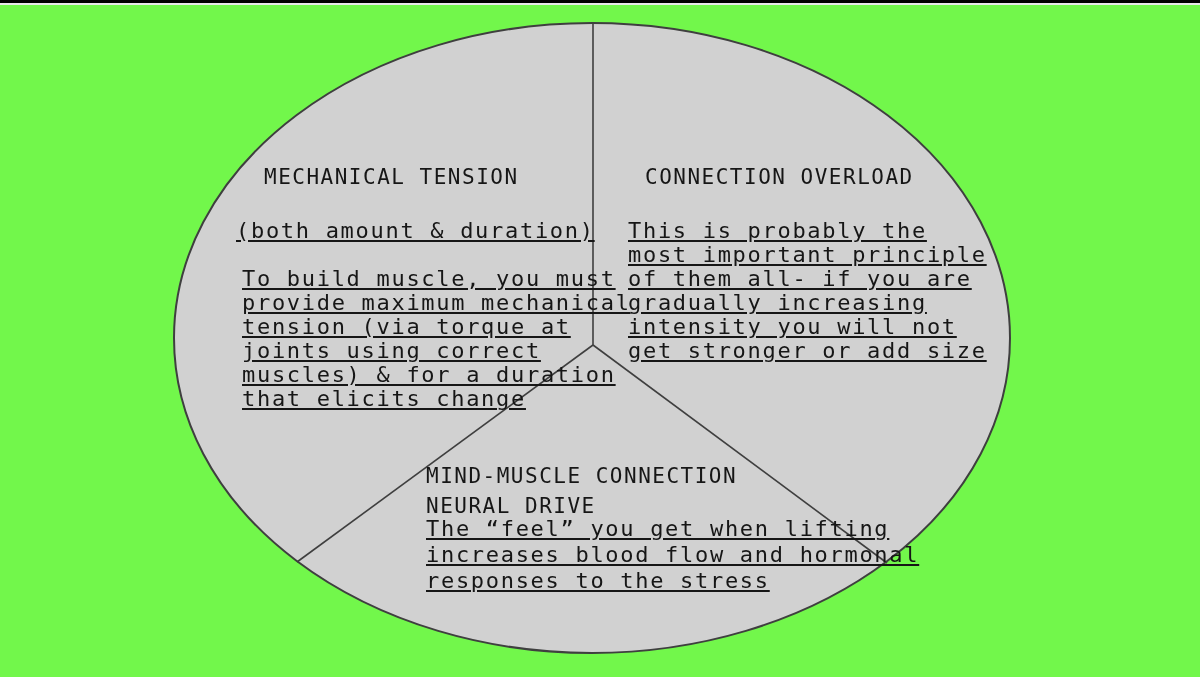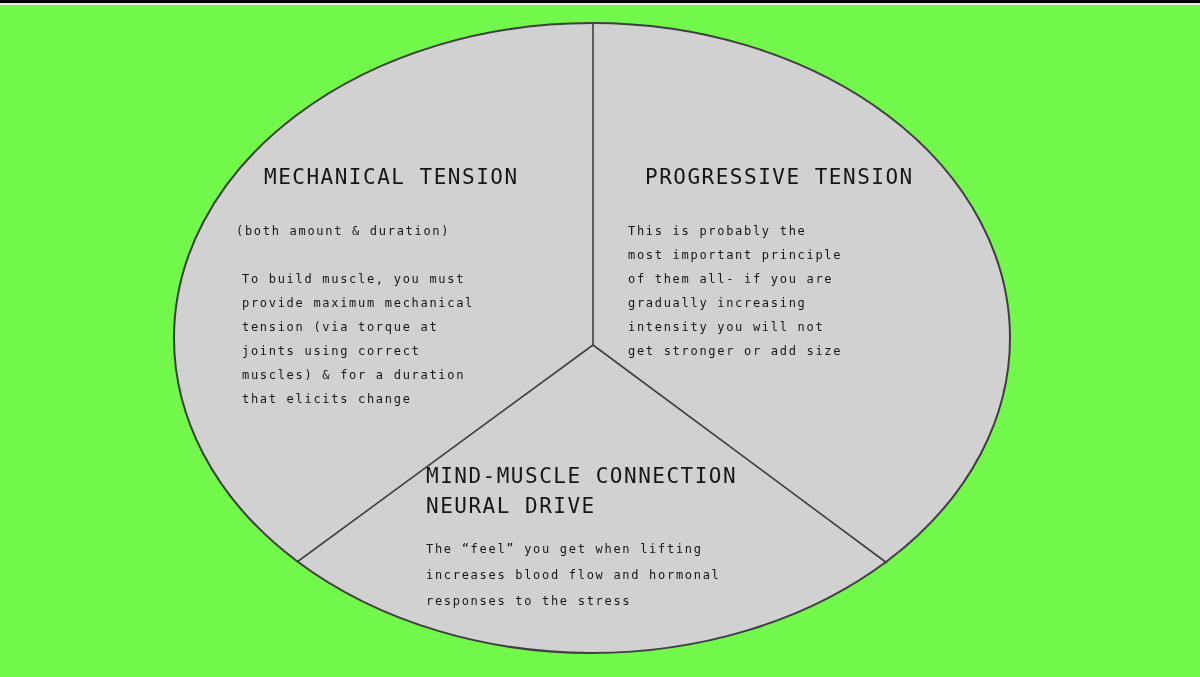--- a/index.html
+++ b/index.html
@@ -53,35 +53,36 @@
   }
   .section-title {
     font-size: 21px;
     letter-spacing: 1.5px;
     line-height: 25px;
   }
   .section-title.two-line {
     line-height: 30px;
   }
   .section-subtitle, .section-body {
-    font-size: 12px;
+    font-size: 22px;
     letter-spacing: 1.7px;
     line-height: 24px;
+    text-decoration: underline;
   }
   .section-body.wide-lines {
     line-height: 26px;
   }
   
   .left-title    { left: 264px; top: 165px; }
   .left-subtitle { left: 236px; top: 219px; }
   .left-body     { left: 242px; top: 267px; }
   .right-title   { left: 645px; top: 165px; }
   .right-body    { left: 628px; top: 219px; }
   .bottom-title  { left: 426px; top: 461px; }
-  .bottom-body   { left: 426px; top: 536px; }
+  .bottom-body   { left: 426px; top: 516px; }
 </style>
 </head>
 <body>
 
 <div class="canvas">
 
   <div class="top-border"></div>
   <div class="top-border-highlight"></div>
 
   <svg class="diagram" viewBox="0 0 1200 677" aria-hidden="true">
@@ -96,21 +97,21 @@
     <div class="txt section-subtitle left-subtitle">(both amount &amp; duration)</div>
     <div class="txt section-body left-body">To build muscle, you must
 provide maximum mechanical
 tension (via torque at
 joints using correct
 muscles) &amp; for a duration
 that elicits change</div>
   </div>
 
   <div>
-    <div class="txt section-title right-title">PROGRESSIVE TENSION</div>
+    <div class="txt section-title right-title">CONNECTION OVERLOAD</div>
     <div class="txt section-body right-body">This is probably the
 most important principle
 of them all- if you are
 gradually increasing
 intensity you will not
 get stronger or add size</div>
   </div>
 
   <div>
     <div class="txt section-title two-line bottom-title">MIND-MUSCLE CONNECTION

